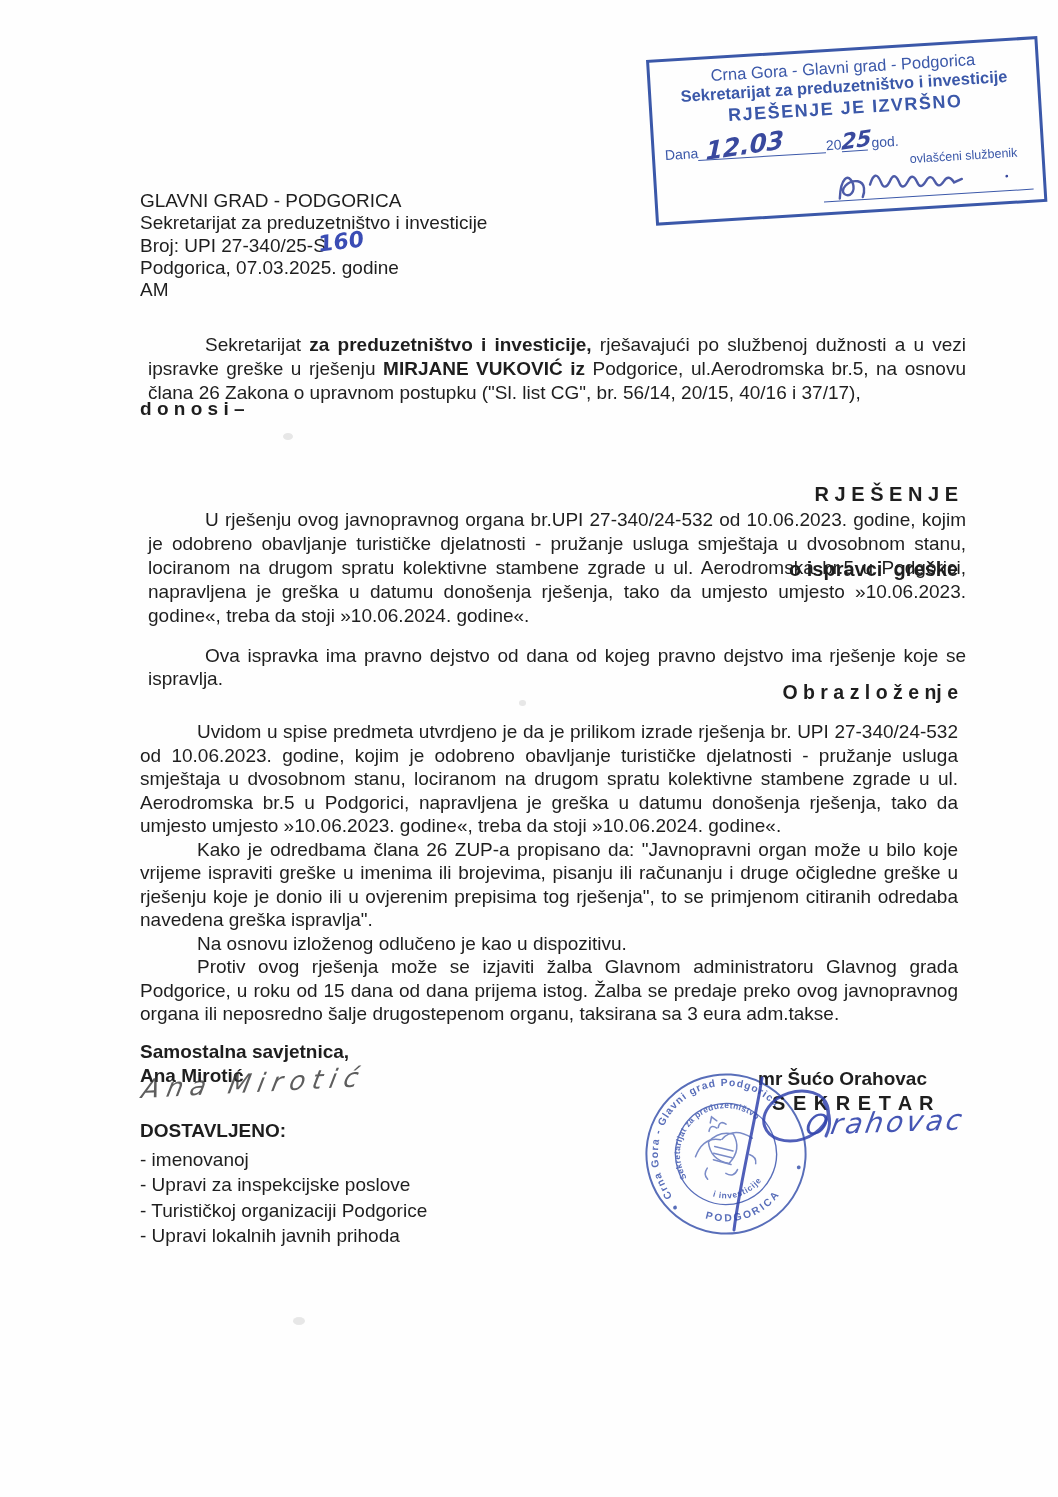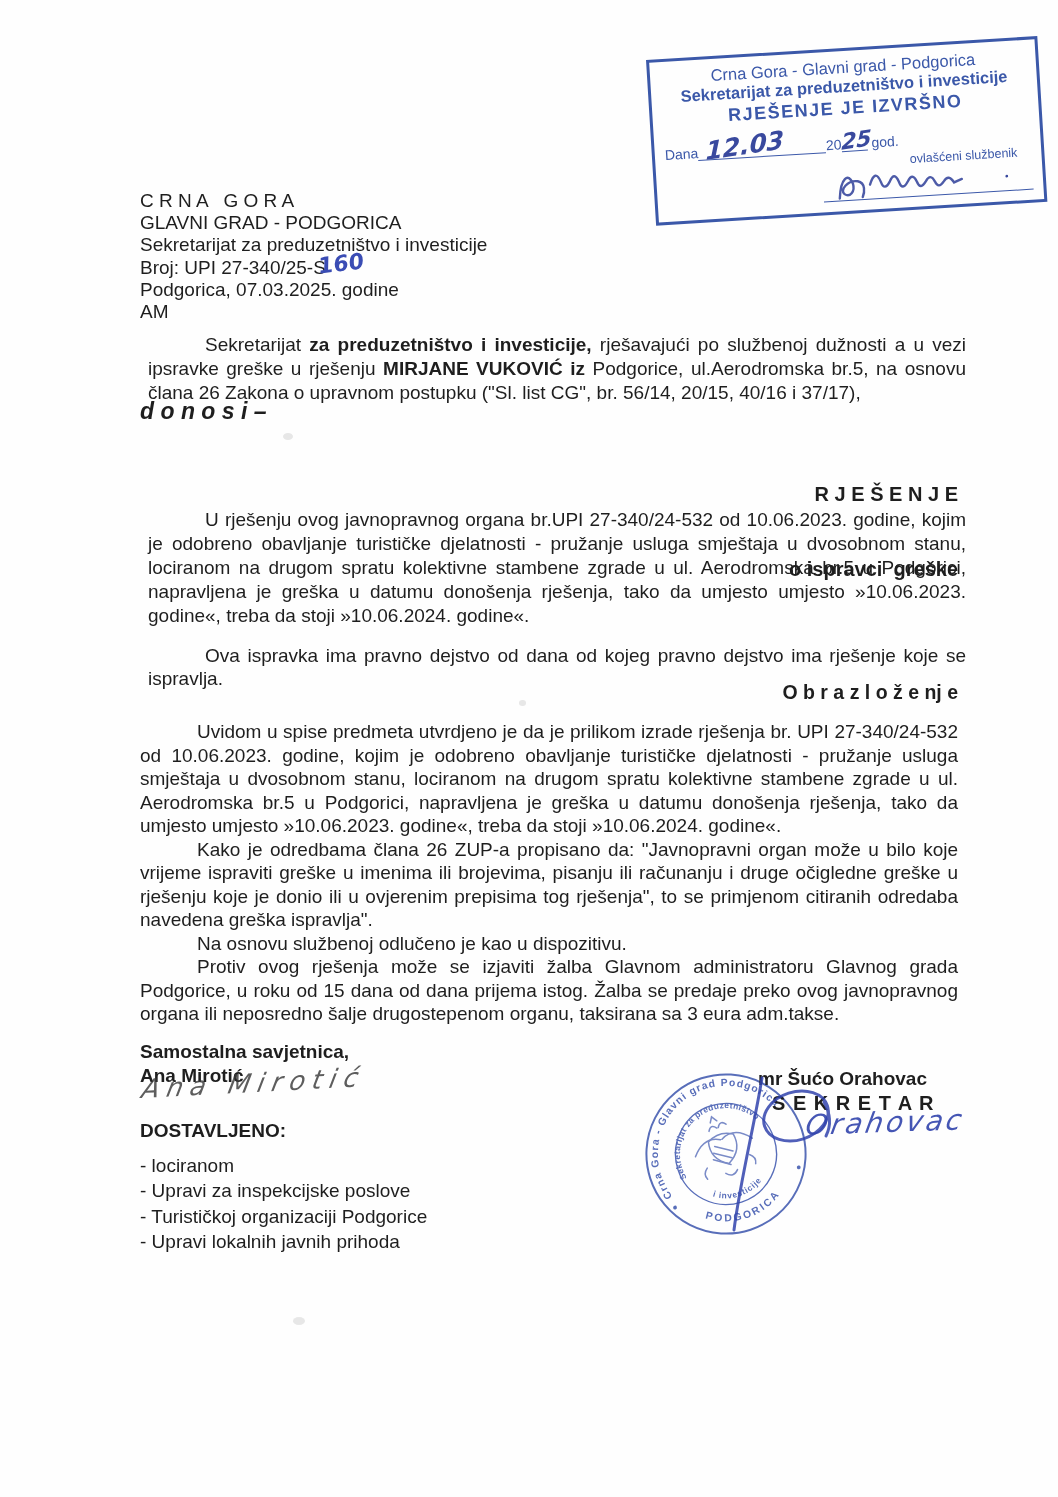--- a/index.html
+++ b/index.html
@@ -17,33 +17,33 @@
     transform:rotate(-7deg) skewX(-8deg); margin-left:-8px; position:relative; top:-3px;
     font-family:"DejaVu Sans", sans-serif;
   }
   
   .col{left:140px; width:818px;}
   .para{
     font-size:19px; line-height:24px; text-align:justify; margin:8px;
     text-indent:57px;
   }
   .b{font-weight:bold;}
-  .donosi{font-weight:bold; font-size:23px; white-space:pre;font-style:italic;}
+  .donosi{font-weight:bold; font-size:19px; white-space:pre;}
   .title-block{text-align:right; font-weight:bold; font-size:20px; line-height:25px; white-space:pre;}
   .h2{text-align:right; font-weight:bold; font-size:19.5px; white-space:pre;}
   .block4 p{margin:0; font-size:19px; line-height:23.5px; text-align:justify; text-indent:57px;}
   
   .sig-left{left:140px; top:1040px; font-size:19px; font-weight:bold; line-height:24px;}
   .hand-black{
     left:142px; top:1068px; color:#3a3a3a; opacity:.82; font-size:26px;
     letter-spacing:7px; transform:rotate(-3deg) skewX(-14deg); font-style:italic;
     font-family:"DejaVu Sans", sans-serif; white-space:pre;
   }
   .dostav{left:140px; top:1118px; font-size:19px; line-height:25.5px;}
-  .dostav .hd{font-weight:bold; margin-bottom:9px;}
+  .dostav .hd{font-weight:bold; margin-bottom:3px;}
   .dostav ul{list-style:none; margin:0; padding:0;}
   .sig-right-name{left:758px; top:1068px; font-size:19px; font-weight:bold; white-space:pre;}
   .sig-right-role{left:772px; top:1092px; font-size:20px; font-weight:bold; letter-spacing:1px; white-space:pre;}
   .hand-blue{
     left:806px; top:1106px; color:#3244ad; font-size:28px; letter-spacing:3px;
     transform:rotate(-2deg) skewX(-12deg); font-style:italic;
     font-family:"DejaVu Sans", sans-serif; white-space:pre; opacity:.9;
   }
   
   .stamp{
@@ -95,21 +95,20 @@
     <div class="s-official">ovlašćeni službenik</div>
     <div class="s-sigline">
       <svg class="s-scribble" width="190" height="46" viewBox="0 0 190 46">
         <path d="M8 36 c 2 -20 10 -26 14 -14 c 2 8 -4 14 -9 10 c -5 -4 4 -14 14 -12 c 8 2 6 12 4 16 m 8 -12 q 6 -16 11 -2 q 3 10 9 0 q 5 -10 9 1 q 3 10 9 0 q 5 -9 9 1 q 3 9 9 0 q 5 -8 9 1 q 3 8 9 0 q 5 -7 10 2 l 8 -3" fill="none" stroke="#2b3c97" stroke-width="2.4" stroke-linecap="round" opacity=".9"></path>
         <circle cx="176" cy="24" r="1.4" fill="#2b3c97"></circle>
       </svg>
     </div>
   </div>
 
   <div class="abs header">
-    <div class="row">C R N A   G O R A</div>
     <div class="row">GLAVNI GRAD - PODGORICA</div>
     <div class="row">Sekretarijat za preduzetništvo i investicije</div>
     <div class="row"><span>Broj: UPI 27-340/25-S</span><span class="hand-num">160</span></div>
     <div class="row">Podgorica, 07.03.2025. godine</div>
     <div class="row">AM</div>
   </div>
 
   <p class="abs col para" style="top:325px"><span>Sekretarijat </span><span class="b">za preduzetništvo i investicije,</span><span> rješavajući po službenoj dužnosti a u vezi ipsravke greške u rješenju </span><span class="b">MIRJANE VUKOVIĆ iz</span><span> Podgorice, ul.Aerodromska br.5, na osnovu člana 26 Zakona o upravnom postupku ("Sl. list CG", br. 56/14, 20/15, 40/16 i 37/17),</span></p>
   <div class="abs col donosi" style="top:398px">d o n o s i –</div>
 
@@ -118,34 +117,34 @@
     <div>o ispravci  greške</div>
   </div>
 
   <p class="abs col para" style="top:500px">U rješenju ovog javnopravnog organa br.UPI 27-340/24-532 od 10.06.2023. godine, kojim je odobreno obavljanje turističke djelatnosti - pružanje usluga smještaja u dvosobnom stanu, lociranom na drugom spratu kolektivne stambene zgrade u ul. Aerodromska br.5 u Podgorici, napravljena je greška u datumu donošenja rješenja, tako da umjesto umjesto »10.06.2023. godine«, treba da stoji »10.06.2024. godine«.</p>
   <p class="abs col para" style="top:636px; line-height:23px">Ova ispravka ima pravno dejstvo od dana od kojeg pravno dejstvo ima rješenje koje se ispravlja.</p>
 
   <div class="abs col h2" style="top:681px">O b r a z l o ž e nj e</div>
   <div class="abs col block4" style="top:720px">
     <p>Uvidom u spise predmeta utvrdjeno je da je prilikom izrade rješenja br. UPI 27-340/24-532 od 10.06.2023. godine, kojim je odobreno obavljanje turističke djelatnosti - pružanje usluga smještaja u dvosobnom stanu, lociranom na drugom spratu kolektivne stambene zgrade u ul. Aerodromska br.5 u Podgorici, napravljena je greška u datumu donošenja rješenja, tako da umjesto umjesto »10.06.2023. godine«, treba da stoji »10.06.2024. godine«.</p>
     <p>Kako je odredbama člana 26 ZUP-a propisano da: "Javnopravni organ može u bilo koje vrijeme ispraviti greške u imenima ili brojevima, pisanju ili računanju i druge očigledne greške u rješenju koje je donio ili u ovjerenim prepisima tog rješenja", to se primjenom citiranih odredaba navedena greška ispravlja".</p>
-    <p>Na osnovu službenoj odlučeno je kao u dispozitivu.</p>
+    <p>Na osnovu izloženog odlučeno je kao u dispozitivu.</p>
     <p>Protiv ovog rješenja može se izjaviti žalba Glavnom administratoru Glavnog grada Podgorice, u roku od 15 dana od dana prijema istog. Žalba se predaje preko ovog javnopravnog organa ili neposredno šalje drugostepenom organu, taksirana sa 3 eura adm.takse.</p>
   </div>
 
   <div class="abs sig-left">
     <div>Samostalna savjetnica,</div>
     <div>Ana Mirotić</div>
   </div>
   <div class="abs hand-black">Ana Mirotić</div>
 
   <div class="abs dostav">
     <div class="hd">DOSTAVLJENO:</div>
     <ul>
-      <li>- lociranom</li>
+      <li>- imenovanoj</li>
       <li>- Upravi za inspekcijske poslove</li>
       <li>- Turističkoj organizaciji Podgorice</li>
       <li>- Upravi lokalnih javnih prihoda</li>
     </ul>
   </div>
 
   <svg class="abs seal" width="176" height="176" viewBox="0 0 230 230">
     <defs>
       <path id="arcOuterTop" d="M 38 159.5 A 89 89 0 1 1 192 159.5" fill="none"></path>
       <path id="arcOuterBottom" d="M 47.6 171.6 A 88 88 0 0 0 182.4 171.6" fill="none"></path>

